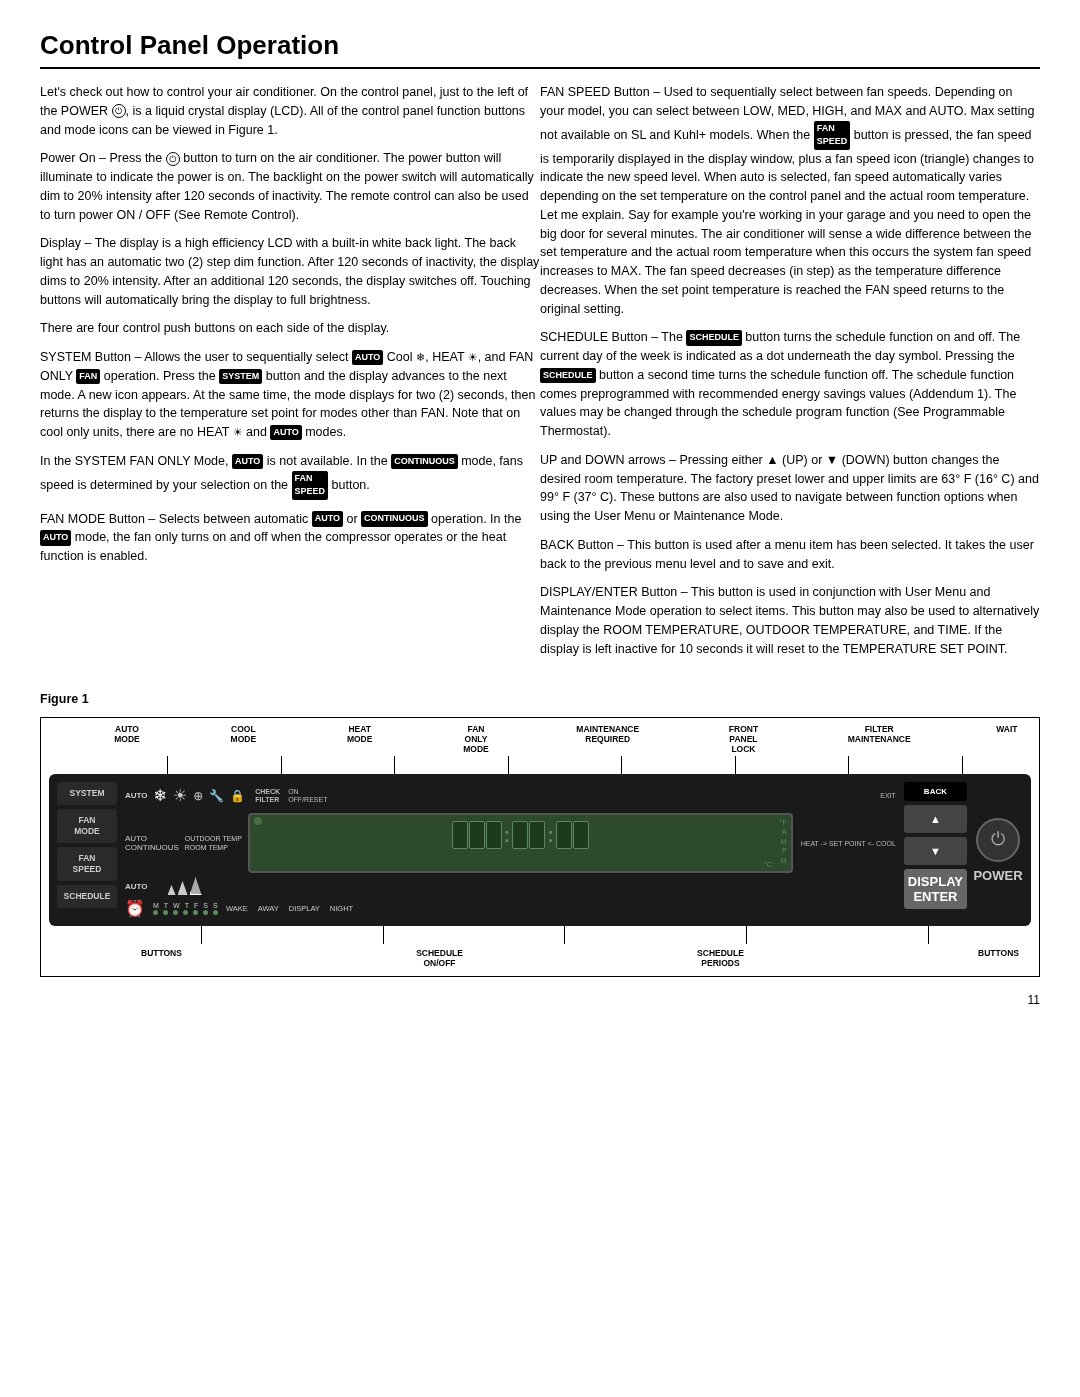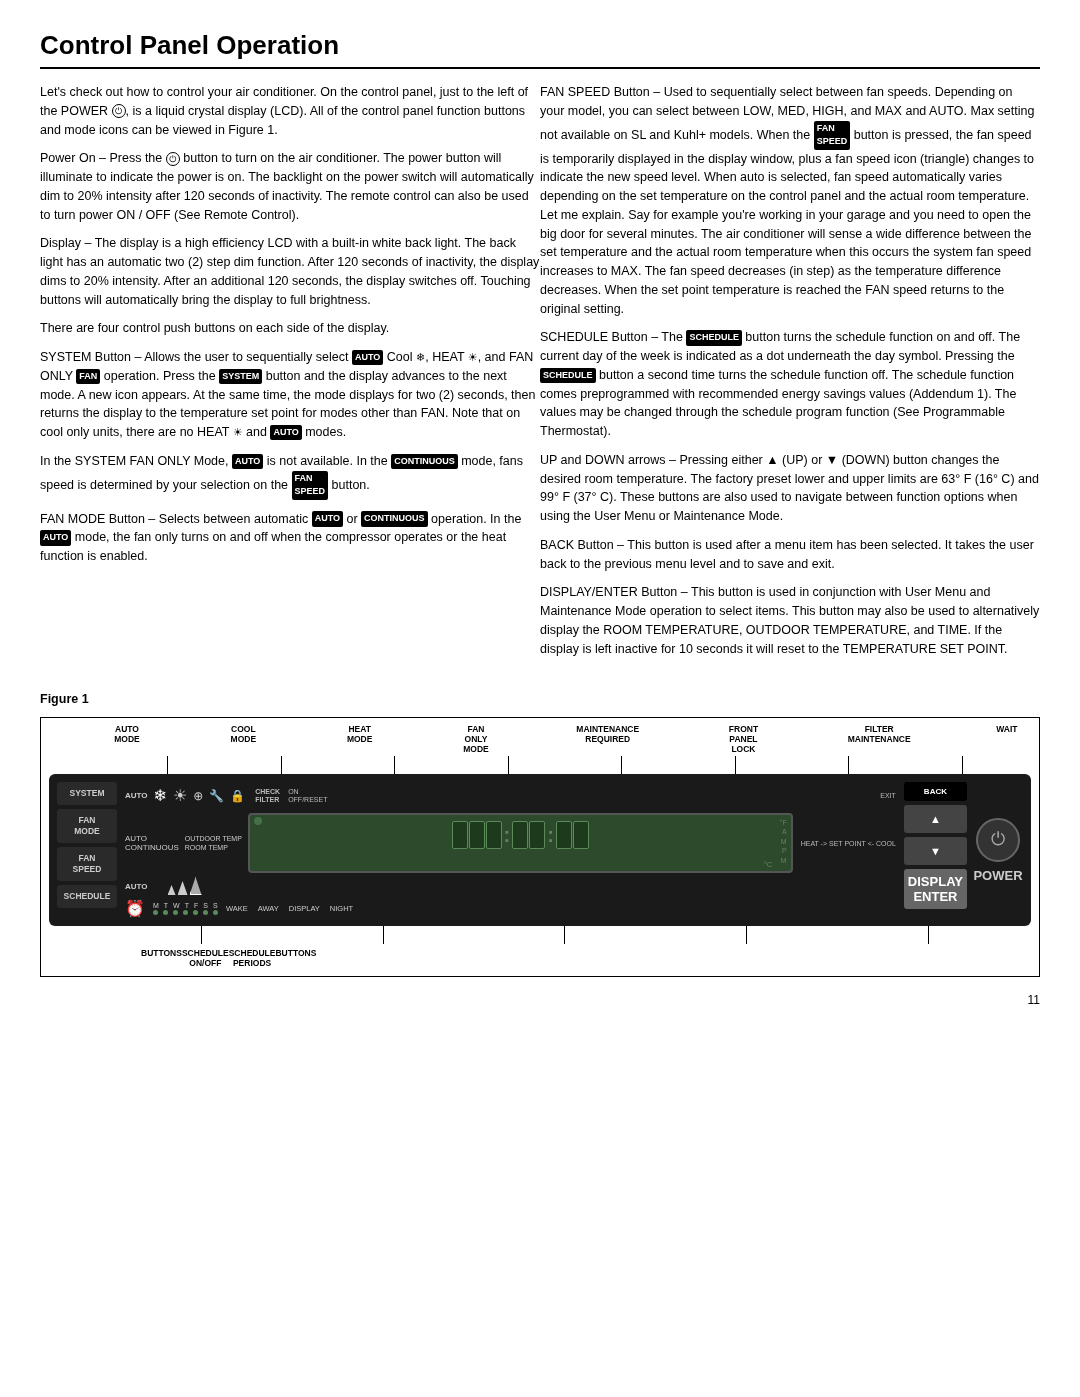--- a/index.html
+++ b/index.html
@@ -484,21 +484,21 @@
     <div style="display:flex; justify-content:space-between; padding: 0 20px 0 70px; height:20px;">
       <div style="display:flex; justify-content:space-around; width:100%;">
         <div style="width:1px; height:18px; background:#000;"></div>
         <div style="width:1px; height:18px; background:#000;"></div>
         <div style="width:1px; height:18px; background:#000;"></div>
         <div style="width:1px; height:18px; background:#000;"></div>
         <div style="width:1px; height:18px; background:#000;"></div>
       </div>
     </div>
 
-    <div style="display:flex; padding: 2px 20px 8px 100px; font-size:8.5px; font-weight:bold;">
+    <div style="display:flex; justify-content:space-between; padding: 2px 20px 8px 100px; font-size:8.5px; font-weight:bold;">
       <div style="text-align:center;">BUTTONS</div>
       <div style="text-align:center;">SCHEDULE<br>ON/OFF</div>
       <div style="text-align:center;">SCHEDULE<br>PERIODS</div>
       <div style="text-align:center;">BUTTONS</div>
     </div>
   </div>
 </div>
 
 <div class="page-number">11</div>
 

